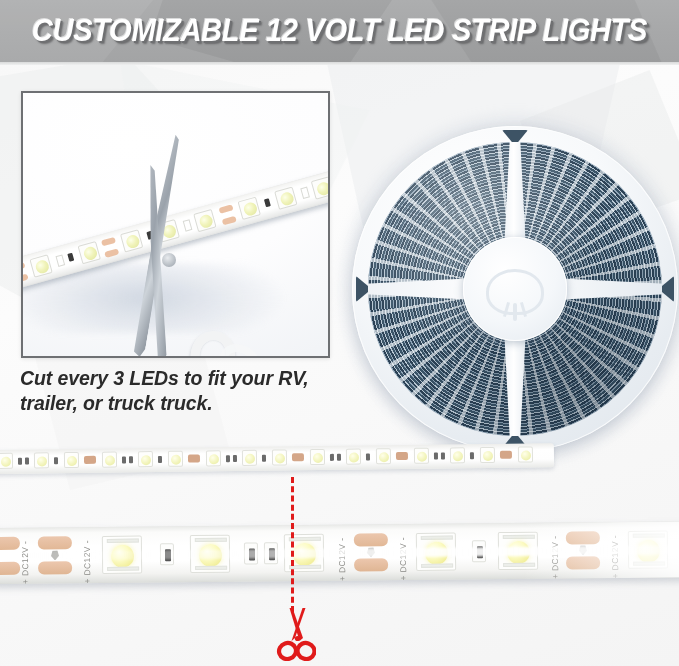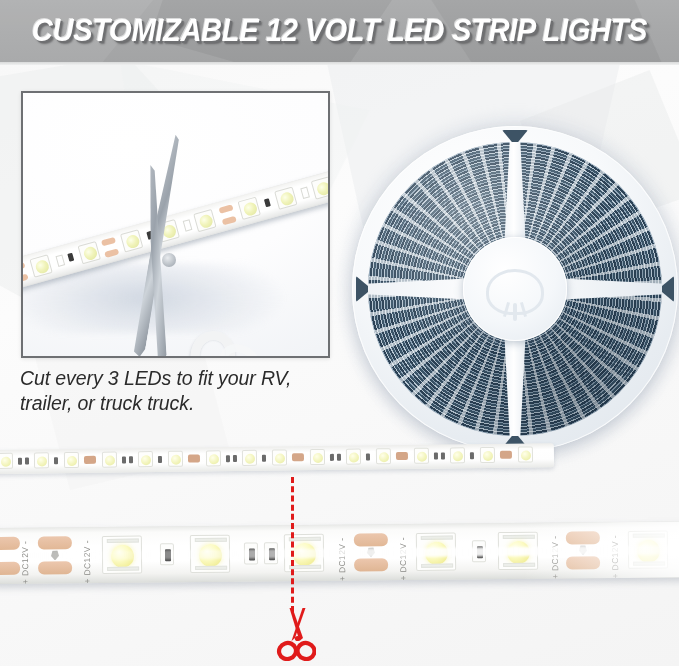--- a/index.html
+++ b/index.html
@@ -118,21 +118,21 @@
     position:absolute; left:196px; top:252px; width:40px; height:34px;
     border:8px solid #f6f7f8; border-radius:46%;
     transform:rotate(22deg); opacity:.85;
   }
   .sc-pivot { position:absolute; left:139px; top:160px; width:14px; height:14px;
     border-radius:50%; background:radial-gradient(circle at 40% 35%,#e8ebee,#98a0a9); }
 
   
   .caption {
     position:absolute; left:20px; top:366px; width:340px;
-    font-size:19.5px; font-style:italic; font-weight:normal;
+    font-size:19.5px; font-style:italic; font-weight:bold;
     line-height:25px; color:#2b2b2b; letter-spacing:-0.1px;
   }
   .caption .l2 { display:block; }
 
   
   .reel { position:absolute; left:352px; top:126px; width:326px; height:326px; }
   .reel-glow { position:absolute; inset:-14px; border-radius:50%;
     background:radial-gradient(circle, rgba(185,195,210,.30) 58%, rgba(185,195,210,0) 76%);
     filter:blur(5px); }
   .reel-rim {

